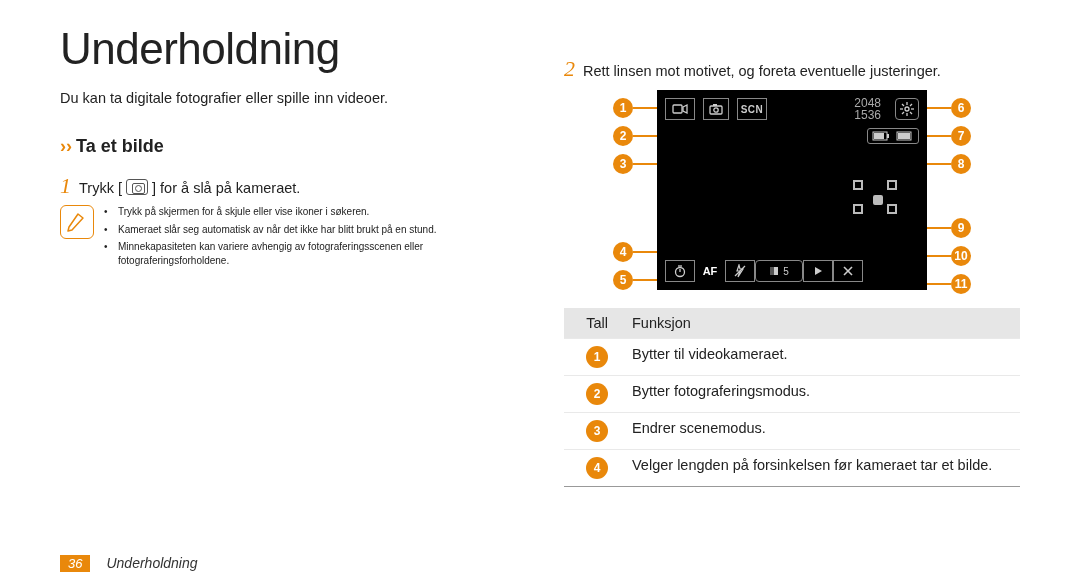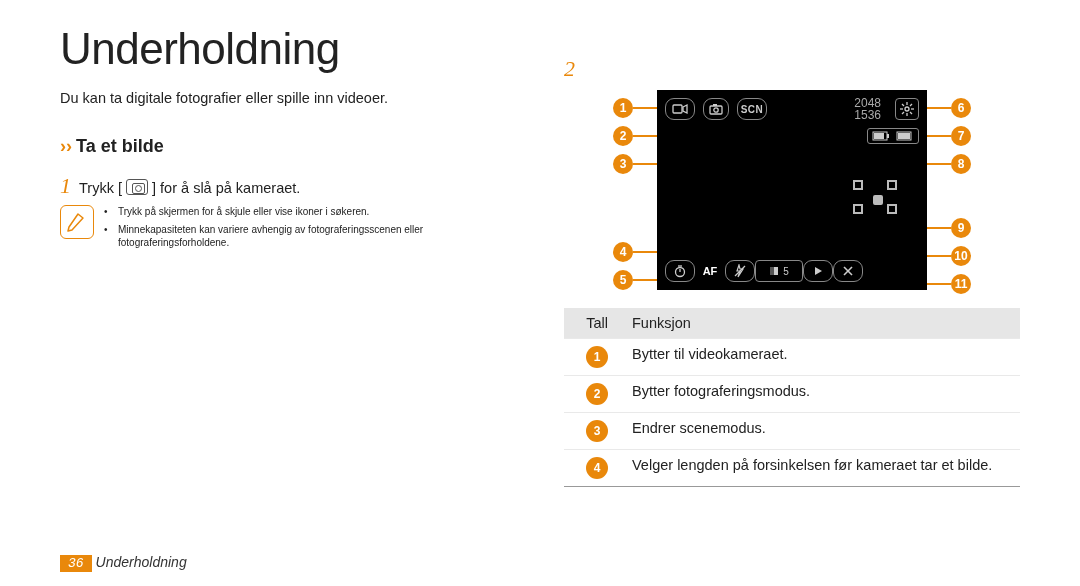--- a/index.html
+++ b/index.html
@@ -66,21 +66,21 @@
   .bullets li { list-style: none; position:relative; padding-left:14px; margin-bottom:4px; line-height:1.35; }
   .bullets li::before { content:"•"; position:absolute; left:0; top:0; }
 
   
   .screen-wrap { position:relative; width:390px; margin:0 auto 18px auto; }
   .screen {
     background:#000; width:270px; height:200px; margin:0 auto; position:relative;
     overflow:hidden;
   }
   .topbar { position:absolute; top:6px; left:8px; right:8px; height:26px; display:flex; gap:8px; align-items:center; }
-  .icon-box { border:1.5px solid #888; border-radius:9px; height:22px; display:flex; align-items:center; justify-content:center; color:#ccc; font-size:10px; }
+  .icon-box { border:1.5px solid #888; border-radius:0; height:22px; display:flex; align-items:center; justify-content:center; color:#ccc; font-size:10px; }
   .icon-box.cam{ width:30px; }
   .icon-box.mode{ width:26px; }
   .icon-box.scn{ width:30px; font-weight:700; letter-spacing:0.5px;}
   .res { color:#aaa; font-size:12px; line-height:1; margin-left:auto; }
   .gear { border:1.5px solid #888; border-radius:4px; width:24px; height:22px; display:flex; align-items:center; justify-content:center; margin-left:6px;}
   .midbar { position:absolute; top:38px; right:8px; display:flex; flex-direction:column; gap:6px; }
   .vbox { border:1.5px solid #888; border-radius:3px; width:52px; height:16px; display:flex; align-items:center; justify-content:center; }
   .focus-bracket{
     position:absolute; right:30px; top:90px; width:44px; height:34px;
   }
@@ -105,21 +105,21 @@
   thead td { background:#e6e6e6; padding:7px 12px; }
   tbody td { padding:7px 12px; border-top:1px solid #e9e9e9; vertical-align:top; }
   tbody tr:last-child td { border-bottom:1px solid #999; }
   td.num-cell { width:56px; text-align:right; }
   .num-badge{
     display:inline-flex; width:22px; height:22px; border-radius:50%;
     background:#e9880b; color:#fff; font-size:12px; font-weight:700;
     align-items:center; justify-content:center;
   }
   .footer { position:absolute; left:60px; bottom:14px; font-size:14px; font-style:italic; color:#333;}
-  .footer .pg { display:inline-block; background:#e9880b; color:#fff; font-style:italic; padding:1px 8px; margin-right:4px; font-size:13px;font-family:Liberation Mono, monospace;}
+  .footer .pg { display:inline-block; background:#e9880b; color:#fff; font-style:italic; padding:1px 8px; margin-right:16px; font-size:13px;}
   .right-top-step{ display:flex; gap:8px; align-items:baseline; font-size:14.5px; margin-bottom:10px; margin-top:26px;}
 </style>
 </head>
 <body>
 
 <div class="columns">
 
   <div class="col">
     <h1>Underholdning</h1>
     <p class="intro">Du kan ta digitale fotografier eller spille inn videoer.</p>
@@ -138,28 +138,30 @@
     </div>
 
     <div class="note-block">
       <div class="note-icon">
         <svg width="22" height="22" viewBox="0 0 22 22">
           <path d="M3 16 L12 3 L17 7 L6 19 L2 20 Z" fill="none" stroke="#e9880b" stroke-width="1.5" stroke-linejoin="round"></path>
         </svg>
       </div>
       <ul class="bullets">
         <li>Trykk på skjermen for å skjule eller vise ikoner i søkeren.</li>
+        <li>Kameraet slår seg automatisk av når det ikke har blitt brukt på en stund.</li>
         <li>Minnekapasiteten kan variere avhengig av fotograferingsscenen eller fotograferingsforholdene.</li>
       </ul>
     </div>
   </div>
 
   <div class="col">
     <div class="right-top-step">
       <span class="step-num">2</span>
+      <span>Rett linsen mot motivet, og foreta eventuelle justeringer.</span>
     </div>
 
     <div class="screen-wrap">
 
       <div class="callout" style="left:16px; top:8px">1</div>
       <div class="callout" style="left:16px; top:36px">2</div>
       <div class="callout" style="left:16px; top:64px">3</div>
       <div class="callout" style="left:16px; top:152px">4</div>
       <div class="callout" style="left:16px; top:180px">5</div>
 

